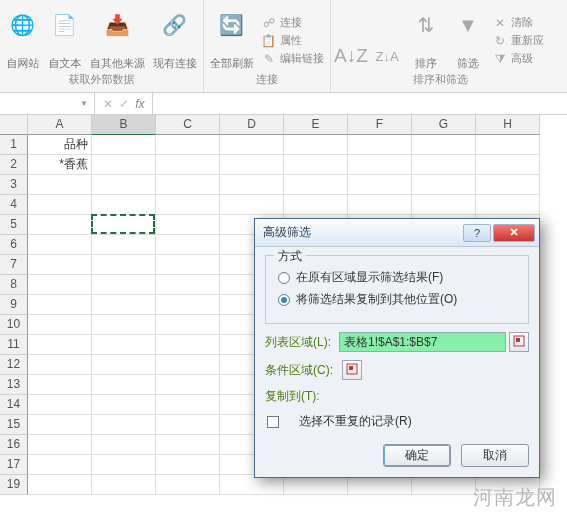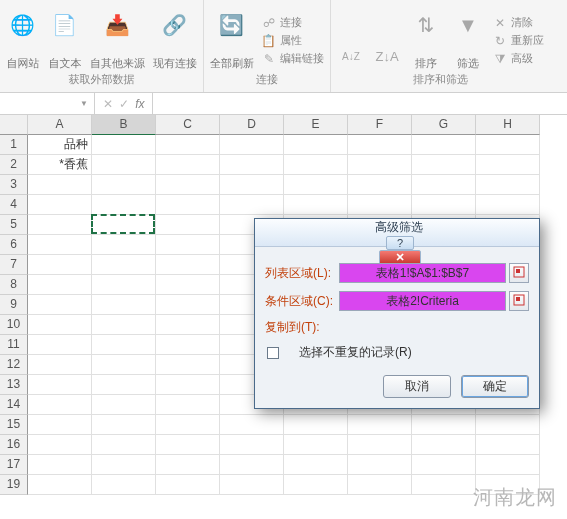--- a/index.html
+++ b/index.html
@@ -34,36 +34,36 @@
   .hd-corner { width:28px; height:20px; background:#f0f0f0; border-right:1px solid #d0d0d0; border-bottom:1px solid #999;}
   .colhd { width:64px; height:20px; background:#f0f0f0; border-right:1px solid #d0d0d0; border-bottom:1px solid #999; text-align:center; color:#555; line-height:19px; font-size:12px;}
   .colhd.sel { background:#d6d6d6; border-bottom:1px solid #217346;}
   .rowhd { width:28px; height:20px; background:#f0f0f0; border-right:1px solid #999; border-bottom:1px solid #d0d0d0; text-align:center; color:#555; line-height:19px; font-size:12px;}
   .cell { width:64px; height:20px; border-right:1px solid #e0e0e0; border-bottom:1px solid #e0e0e0; padding:0 3px; line-height:19px; color:#333; overflow:hidden; text-align: right;}
   .cell.left { text-align:right; }
   
   .marquee { position:absolute; border:2px dashed #1f7246; background:rgba(255,255,255,0); pointer-events:none;}
   
   .dialog { position:absolute; left:254px; top:218px; width:286px; background:#eef2f6; border:1px solid #4a6a8a; box-shadow: 4px 4px 14px rgba(0,0,0,0.45);}
-  .titlebar { height:28px; background:linear-gradient(#fbfdff,#dbe8f6); display:flex; align-items:center; padding:0 4px 0 8px; border-bottom:1px solid #b8c8db;flex-direction:column;}
+  .titlebar { height:28px; background:linear-gradient(#fbfdff,#dbe8f6); display:flex; align-items:center; padding:0 4px 0 8px; border-bottom:1px solid #b8c8db;}
   .titlebar .ttl { color:#2c3e50; font-size:12px;}
   .titlebar .spacer { flex:1;}
   .tbtn { width:28px; height:18px; margin-left:2px; display:flex; align-items:center; justify-content:center; border:1px solid #9db5cf; border-radius:2px; font-size:11px;}
   .tbtn.help { background:linear-gradient(#eaf3fc,#c8ddf2); color:#345;}
   .tbtn.close { background:linear-gradient(#f47a73,#c8372c); color:#fff; width:42px; font-weight:bold;}
   .dlg-body { padding:8px 10px 10px 10px;}
   .fieldset { border:1px solid #c3ccd6; padding:8px 10px 10px 10px; margin-bottom:8px; position:relative; background:#eef2f6;}
   .fieldset .legend { position:absolute; top:-8px; left:8px; background:#eef2f6; padding:0 4px; color:#333;}
   .radio-row { display:flex; align-items:center; gap:6px; margin:5px 2px; color:#333;}
   .radio { width:12px; height:12px; border:1px solid #6a7a8a; border-radius:50%; display:inline-flex; align-items:center; justify-content:center; background:#fff;}
   .radio .dot { width:6px; height:6px; border-radius:50%; background:#3a83c8;}
   .form-row { display:flex; align-items:center; margin:8px 0;}
-  .form-row .lbl { width:74px; color:#c2410c;}
+  .form-row .lbl { width:74px; color:#4d7c0f;}
   .refbox { flex:1; display:flex; align-items:center;}
-  .refbox input { flex:1; height:20px; border:1px solid #9aa7b8; background:#d946ef; padding:0 4px; font-family:inherit; font-size:12px; color:#333;text-align:center;}
+  .refbox input { flex:1; height:20px; border:1px solid #9aa7b8; background:#86efac; padding:0 4px; font-family:inherit; font-size:12px; color:#333;}
   .refbtn { width:20px; height:20px; margin-left:3px; border:1px solid #9aa7b8; background:linear-gradient(#fdfdfd,#e5e9ee); display:flex; align-items:center; justify-content:center;}
   .refbtn svg { width:12px; height:12px;}
   .chk-row { display:flex; align-items:center; gap:20px; margin:8px 2px 10px 2px;}
   .chk { width:12px; height:12px; border:1px solid #6a7a8a; background:#fff;}
   .btn-row { display:flex; justify-content:flex-end; gap:10px; padding-top:4px;}
   .btn { min-width:68px; height:23px; border:1px solid #8a97a8; background:linear-gradient(#fdfdfd,#e3e8ee); border-radius:3px; display:flex; align-items:center; justify-content:center; color:#333;}
   .btn.primary { box-shadow: 0 0 0 1px #6aa5e0 inset; }
   
   .watermark { position:absolute; right:10px; bottom:8px; color:#b8b8b8; font-size:20px; letter-spacing:1px;}
 </style>
@@ -112,21 +112,21 @@
             <span class="ic2">✎</span>
             <span>编辑链接</span>
           </div>
       </div>
     </div>
     <div class="glabel">连接</div>
   </div>
   <div class="rgroup" style="border-right:none;">
     <div class="rbuttons">
       <div class="bigbtn" style="min-width:22px;">
-          <span class="ic" style="font-size:10px;">A↓Z</span>
+          <span class="ic" style="font-size:19px;">A↓Z</span>
         </div>
       <div class="bigbtn" style="min-width:22px;text-align:center;">
           <span class="ic" style="font-size:13px;">Z↓A</span>
         </div>
       <div class="bigbtn">
           <span class="ic">⇅</span>
           <span class="cap">排序</span>
         </div>
       <div class="bigbtn">
           <span class="ic">▼</span>
@@ -384,55 +384,67 @@
     <span class="ttl">高级筛选</span>
     <span class="spacer"></span>
     <div class="tbtn help">
         <span>?</span>
       </div>
     <div class="tbtn close">
         <span>✕</span>
       </div>
   </div>
   <div class="dlg-body">
+    <div class="fieldset">
+      <div class="legend">方式</div>
+      <div class="radio-row">
+        <span class="radio"></span>
+        <span>在原有区域显示筛选结果(F)</span>
+      </div>
+      <div class="radio-row">
+        <span class="radio">
+            <span class="dot"></span>
+          </span>
+        <span>将筛选结果复制到其他位置(O)</span>
+      </div>
+    </div>
     <div class="form-row">
       <div class="lbl">列表区域(L):</div>
       <div class="refbox">
         <input value="表格1!$A$1:$B$7" style="">
         <div class="refbtn">
             <span><svg viewBox="0 0 12 12">
                 <rect x="1" y="1" width="10" height="10" fill="none" stroke="#c33" stroke-width="1"></rect>
                 <rect x="3" y="3" width="4" height="4" fill="#c33"></rect>
               </svg></span>
           </div>
       </div>
     </div>
     <div class="form-row">
       <div class="lbl">条件区域(C):</div>
       <div class="refbox">
-        <input value="表格2!Criteria" style="">
         <div class="refbtn">
             <span><svg viewBox="0 0 12 12">
                 <rect x="1" y="1" width="10" height="10" fill="none" stroke="#c33" stroke-width="1"></rect>
                 <rect x="3" y="3" width="4" height="4" fill="#c33"></rect>
               </svg></span>
           </div>
       </div>
     </div>
     <div class="form-row">
       <div class="lbl">复制到(T):</div>
     </div>
     <div class="chk-row">
       <span class="chk"></span>
       <span>选择不重复的记录(R)</span>
     </div>
     <div class="btn-row">
+      <div class="btn primary">
+          <span>确定</span>
+        </div>
       <div class="btn">
           <span>取消</span>
         </div>
-      <div class="btn primary">
-          <span>确定</span>
-        </div>
     </div>
   </div>
 </div>
 
 <div class="watermark">河南龙网</div>
 
 </body></html>

